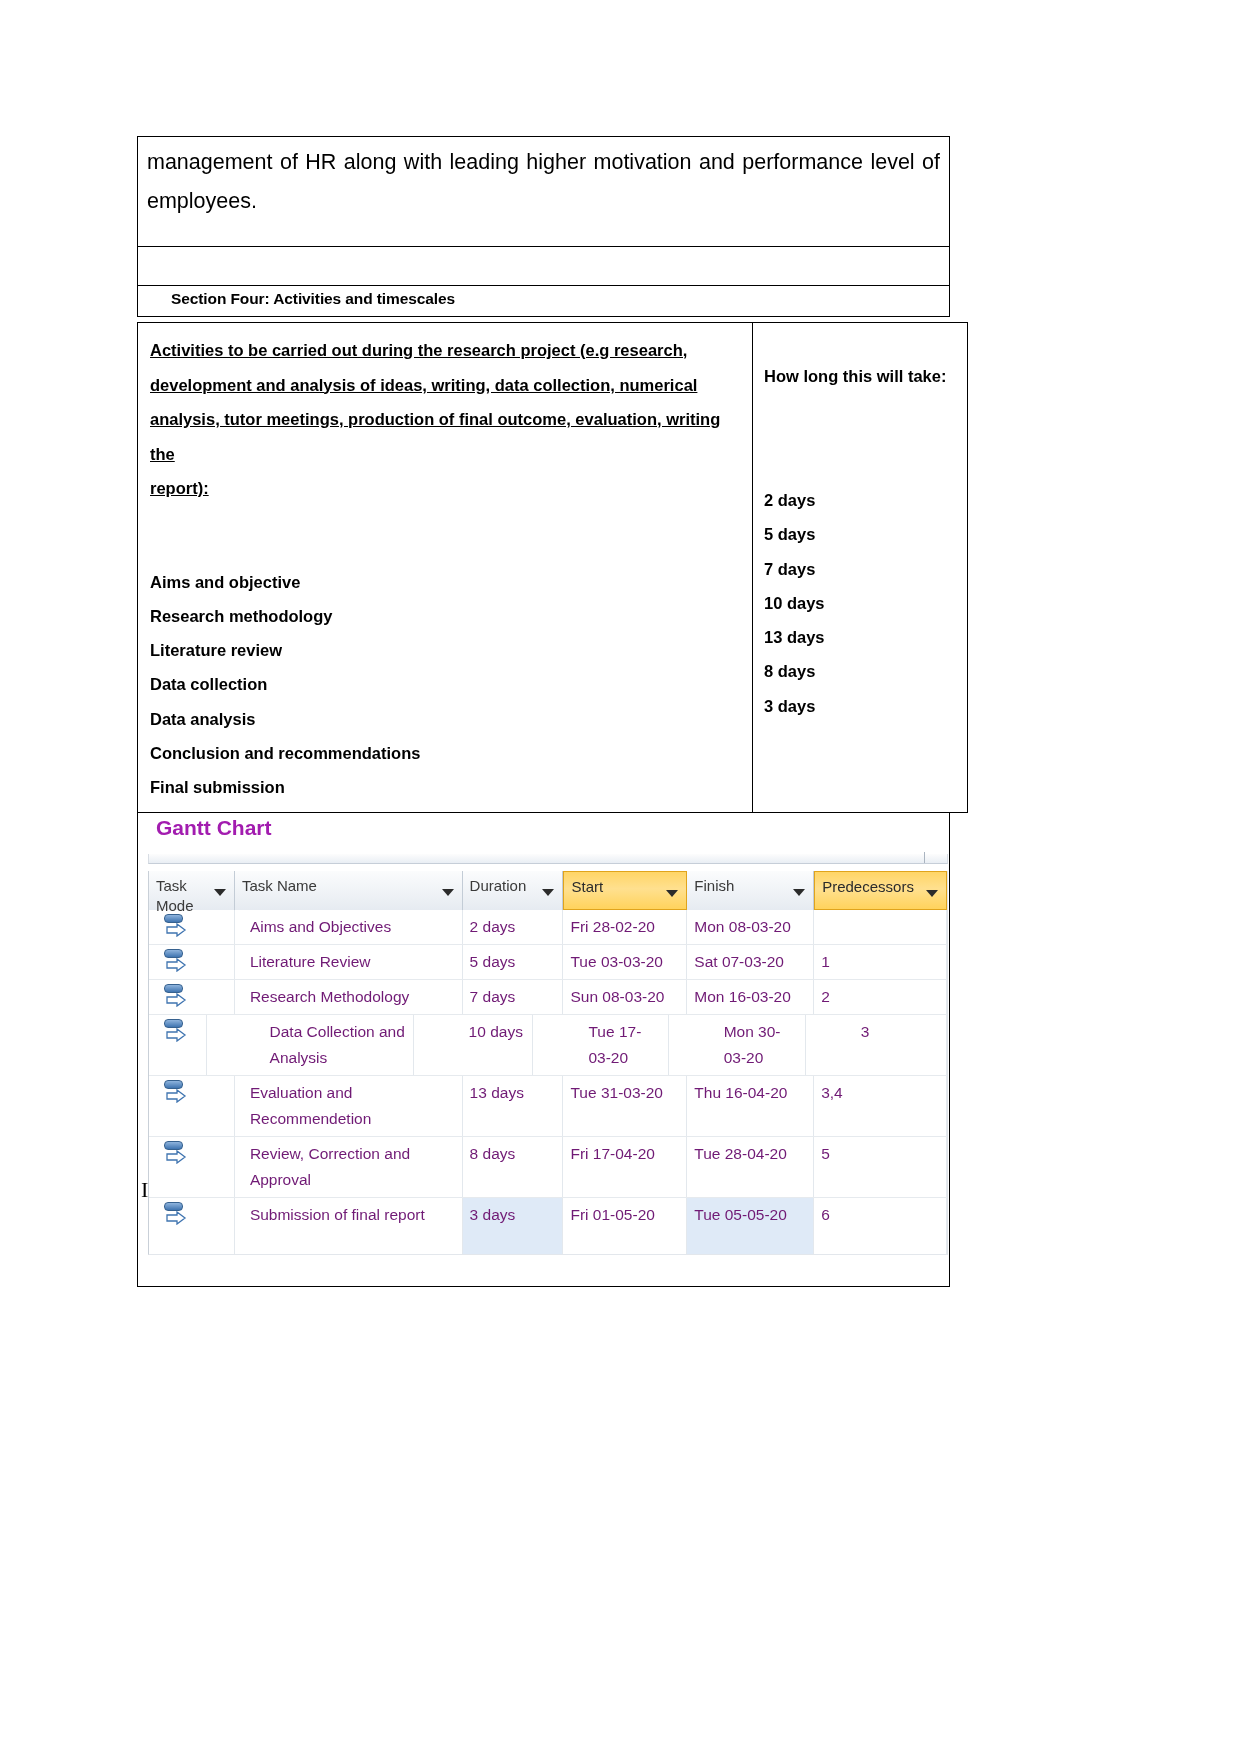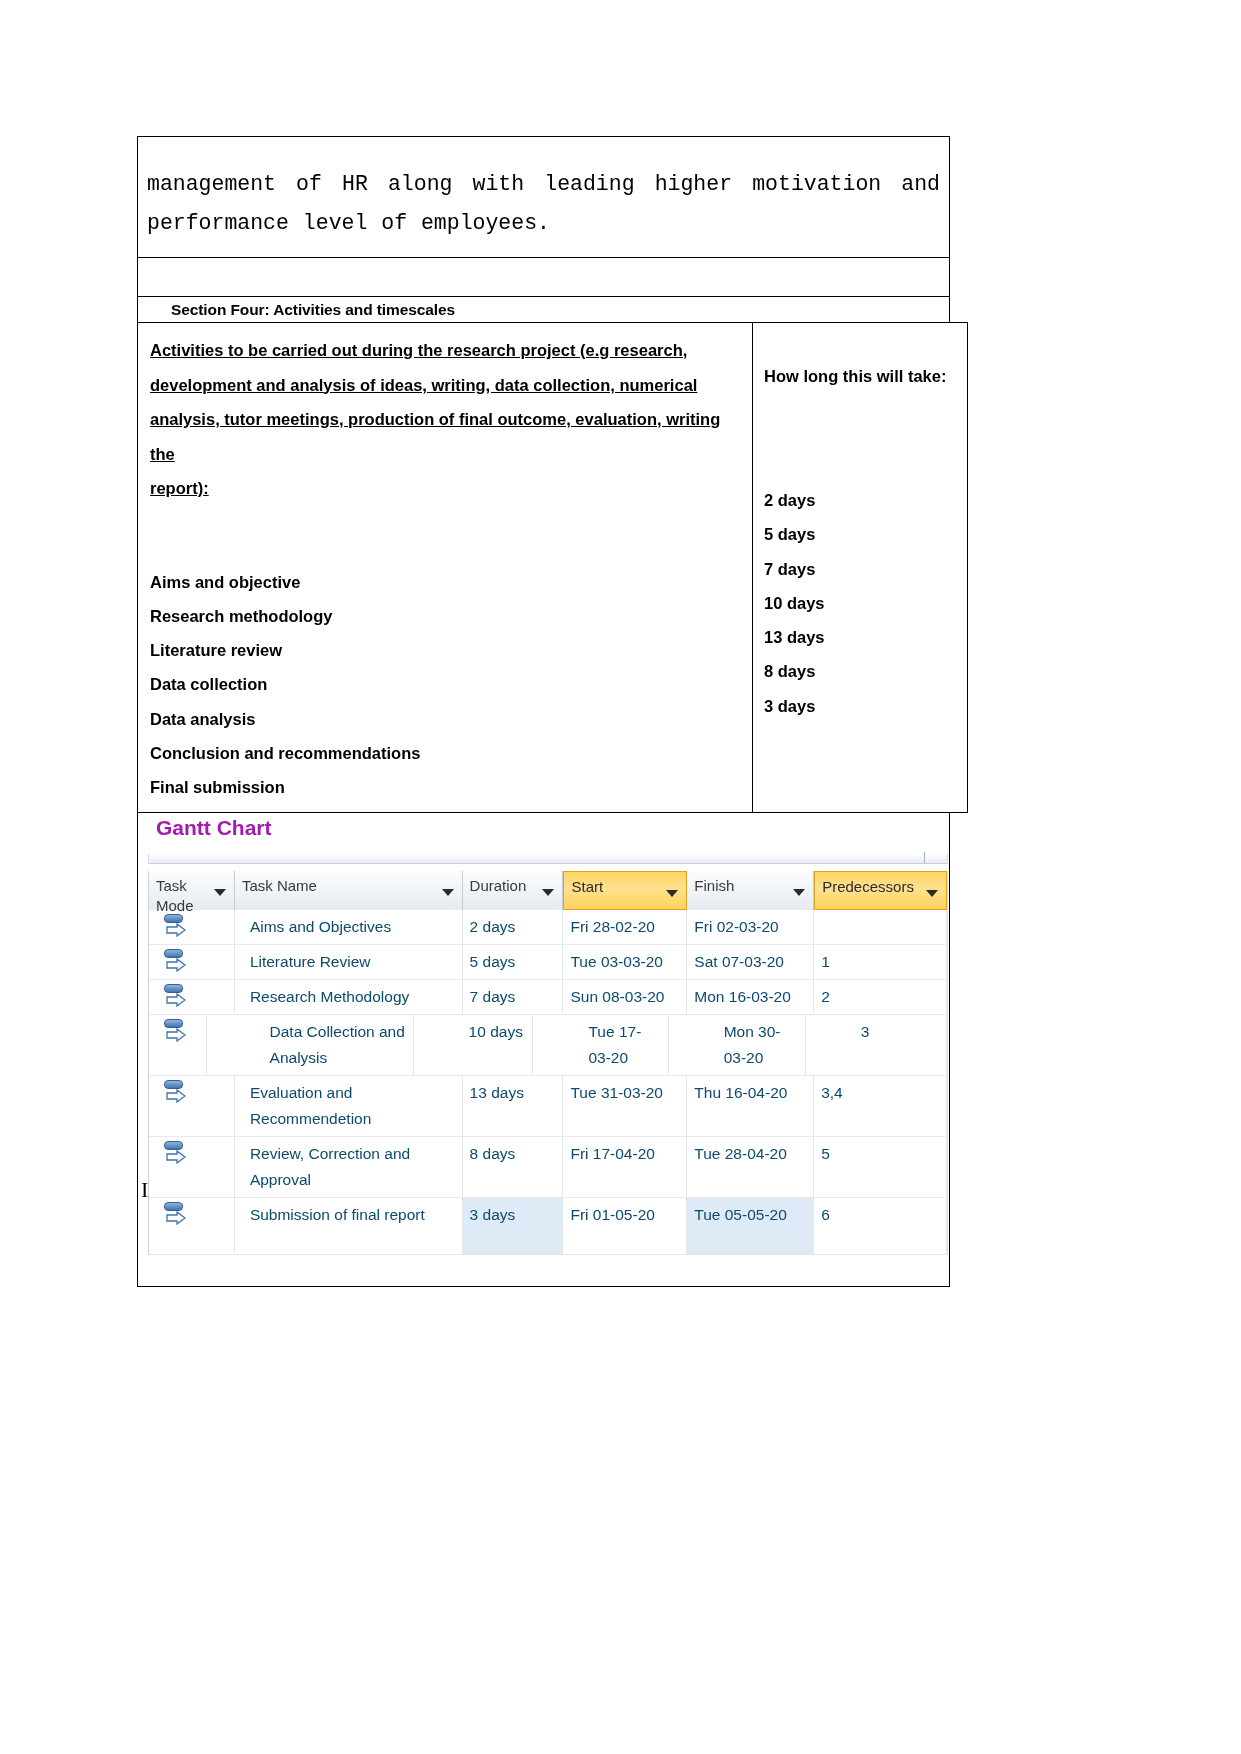--- a/index.html
+++ b/index.html
@@ -35,28 +35,27 @@
     box-sizing: border-box;
   }
 
   .para-cell {
     border-bottom: 1.5px solid #000;
     padding: 6px 9px 14px 9px;
     min-height: 110px;
     box-sizing: border-box;
   }
   .para-text {
-    font-family: Liberation Mono, monospace;
+    font-family: Liberation Sans, sans-serif;
     font-size: 21.5px;
     line-height: 39px;
     color: #000;
     text-align: justify;
     text-align-last: left;
     word-spacing: 1px;
-    margin-top: 22px;
   }
 
   .spacer-cell {
     border-bottom: 1.5px solid #000;
     height: 38px;
   }
 
   .section-head-cell {
     border-bottom: 1.5px solid #000;
     height: 31px;
@@ -215,21 +214,21 @@
   .drow {
     display: flex;
     min-height: 28px;
     border-bottom: 1px solid #e6eaee;
   }
   .dcell {
     box-sizing: border-box;
     border-right: 1px solid #e3e8ed;
     padding: 4px 6px 4px 7px;
     font-size: 15.5px;
-    color: #0c4a6e;
+    color: #701a75;
     line-height: 26px;
   }
   .dcell.sel { background: #dfeaf7; }
   .dcell.namecell { padding-left: 15px; }
   .dcell.modecell { padding: 0; position: relative; }
 
   
   .mode-icon {
     position: absolute;
     left: 14px;
@@ -357,21 +356,21 @@
           <span class="mode-icon">
             <span class="bar"></span>
             <svg width="22" height="14" viewBox="0 0 22 14">
                 <path d="M1 4 h10 V1 l8 6 -8 6 V10 H1 Z" fill="#ffffff" stroke="#3f74b0" stroke-width="1.3"></path>
               </svg>
           </span>
         </div>
         <div class="dcell c-name namecell">Aims and Objectives</div>
         <div class="dcell c-dur">2 days</div>
         <div class="dcell c-start">Fri 28-02-20</div>
-        <div class="dcell c-fin">Fri 02-03-20</div>
+        <div class="dcell c-fin">Mon 08-03-20</div>
         <div class="dcell c-pred"></div>
       </div>
 
       <div class="drow">
         <div class="dcell c-mode modecell">
           <span class="mode-icon">
             <span class="bar"></span>
             <svg width="22" height="14" viewBox="0 0 22 14">
                 <path d="M1 4 h10 V1 l8 6 -8 6 V10 H1 Z" fill="#ffffff" stroke="#3f74b0" stroke-width="1.3"></path>
               </svg>

